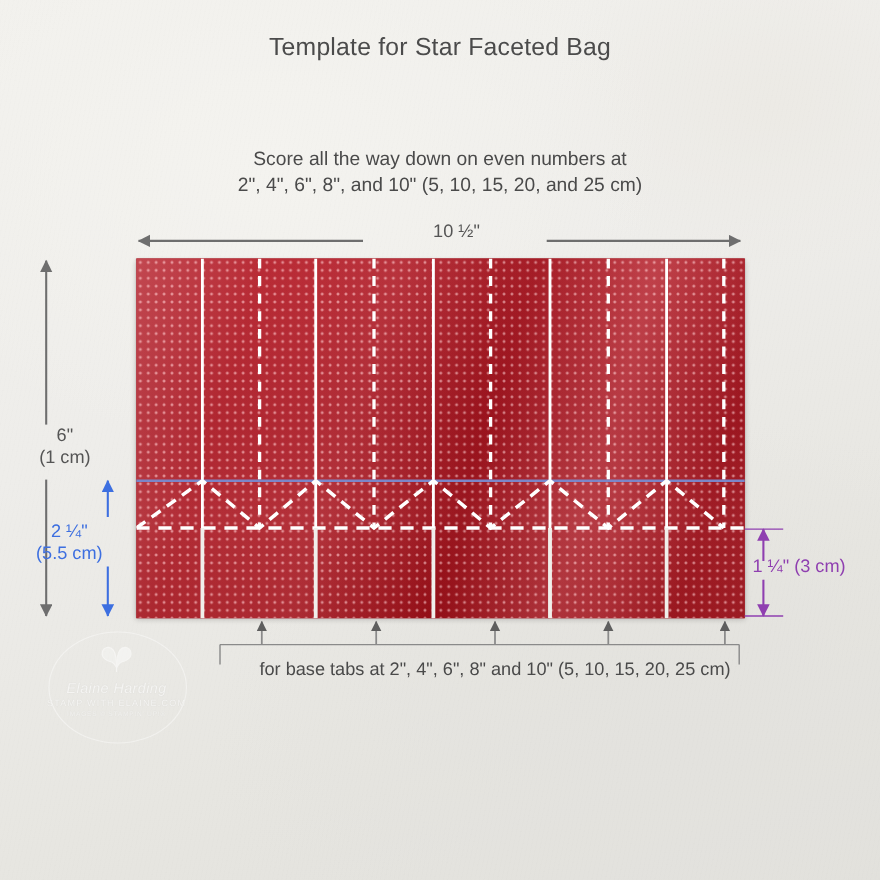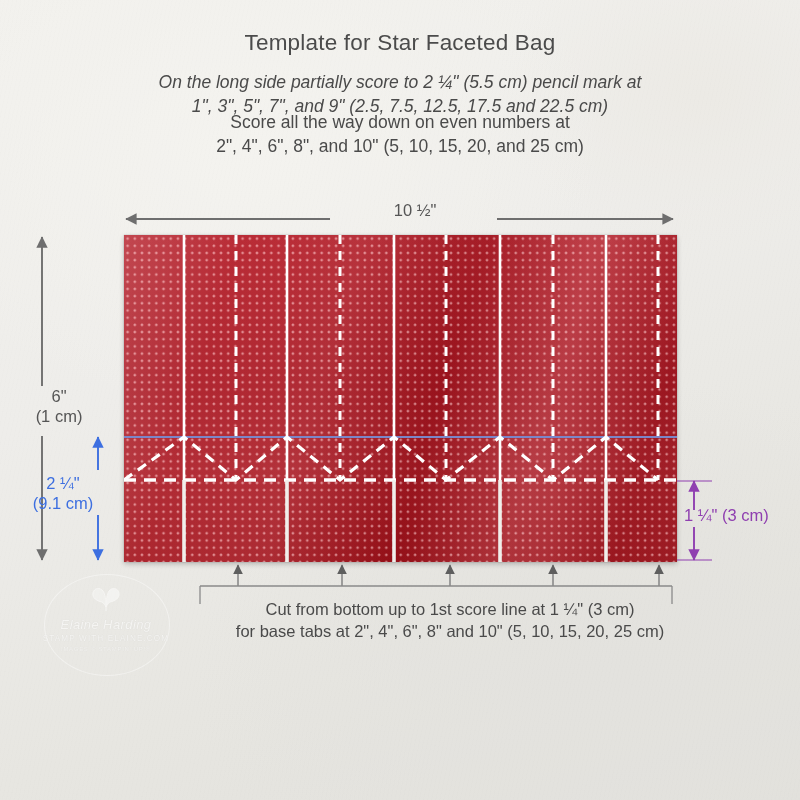--- a/index.html
+++ b/index.html
@@ -29,21 +29,21 @@
   .title{
     position:absolute;left:0;right:0;top:30px;text-align:center;
     font-size:22.5px;color:#4b4b4b;letter-spacing:.2px;
   }
   .sub{
     position:absolute;left:0;right:0;text-align:center;
     font-size:17.5px;color:#4a4a4a;line-height:24px;
   }
   .sub.italic{font-style:italic;}
   #sub1{top:70px;}
-  #sub2{top:110px;}
+  #sub2{top:132px;}
 
   
   #paper{
     position:absolute;left:124px;top:235px;width:553px;height:327px;
     background-color:#ab1823;
     background-image:
       radial-gradient(circle at 50% 50%, rgba(255,196,200,.62) 0 1.1px, rgba(255,255,255,0) 1.6px),
       linear-gradient(98deg, rgba(255,255,255,.10) 0%, rgba(255,255,255,.03) 28%, rgba(0,0,0,.05) 55%, rgba(255,255,255,.07) 78%, rgba(0,0,0,.07) 100%),
       linear-gradient(180deg, #b41c27 0%, #a9141f 46%, #ab1923 72%, #a21019 100%);
     background-size:7.2px 7.2px, 100% 100%, 100% 100%;
@@ -79,24 +79,20 @@
     border:1.2px solid rgba(255,255,255,.75);border-radius:50%;}
 </style>
 </head>
 <body>
 
 <div id="photo">
   <div id="grain"></div>
 
   <div class="title">Template for Star Faceted Bag</div>
 
-  <div class="sub italic" id="sub1">
-    <div>On the long side partially score to 2 ¼" (5.5 cm) pencil mark at</div>
-    <div>1", 3", 5", 7", and 9" (2.5, 7.5, 12.5, 17.5 and 22.5 cm)</div>
-  </div>
 
   <div class="sub" id="sub2">
     <div>Score all the way down on even numbers at</div>
     <div>2", 4", 6", 8", and 10" (5, 10, 15, 20, and 25 cm)</div>
   </div>
 
   <div id="paper">
     <div class="sheen"></div>
     <svg width="553" height="327" viewBox="0 0 553 327">
       <defs>
@@ -191,27 +187,26 @@
     <div>10 ½"</div>
   </div>
 
   <div class="ann" id="dimLeftLbl">
     <div>6"</div>
     <div>(1 cm)</div>
   </div>
 
   <div class="ann" id="dimBlueLbl">
     <div>2 ¼"</div>
-    <div>(9.1 cm)</div>
+    <div>(5.5 cm)</div>
   </div>
 
   <div class="ann" id="dimRightLbl">1 ¼" (3 cm)</div>
 
   <div class="ann" id="cutLbl">
-    <div>Cut from bottom up to 1st score line at 1 ¼" (3 cm)</div>
     <div>for base tabs at 2", 4", 6", 8" and 10" (5, 10, 15, 20, 25 cm)</div>
   </div>
 
   <div id="wm">
     <div class="ring"></div>
     <svg width="34" height="26" viewBox="0 0 34 26" style="margin-top:14px;">
       <g fill="none" stroke="#ffffff" stroke-width="1">
         <path d="M17 21 C17 14 16 8 14 5 C11 1 5 2 4 7 C3 12 8 15 13 16 C15 17 16 19 17 21 Z" fill="rgba(255,255,255,.55)"></path>
         <path d="M17 21 C17 14 18 8 20 5 C23 1 29 2 30 7 C31 12 26 15 21 16 C19 17 18 19 17 21 Z" fill="rgba(255,255,255,.8)"></path>
         <path d="M17 21 L17 25"></path>

